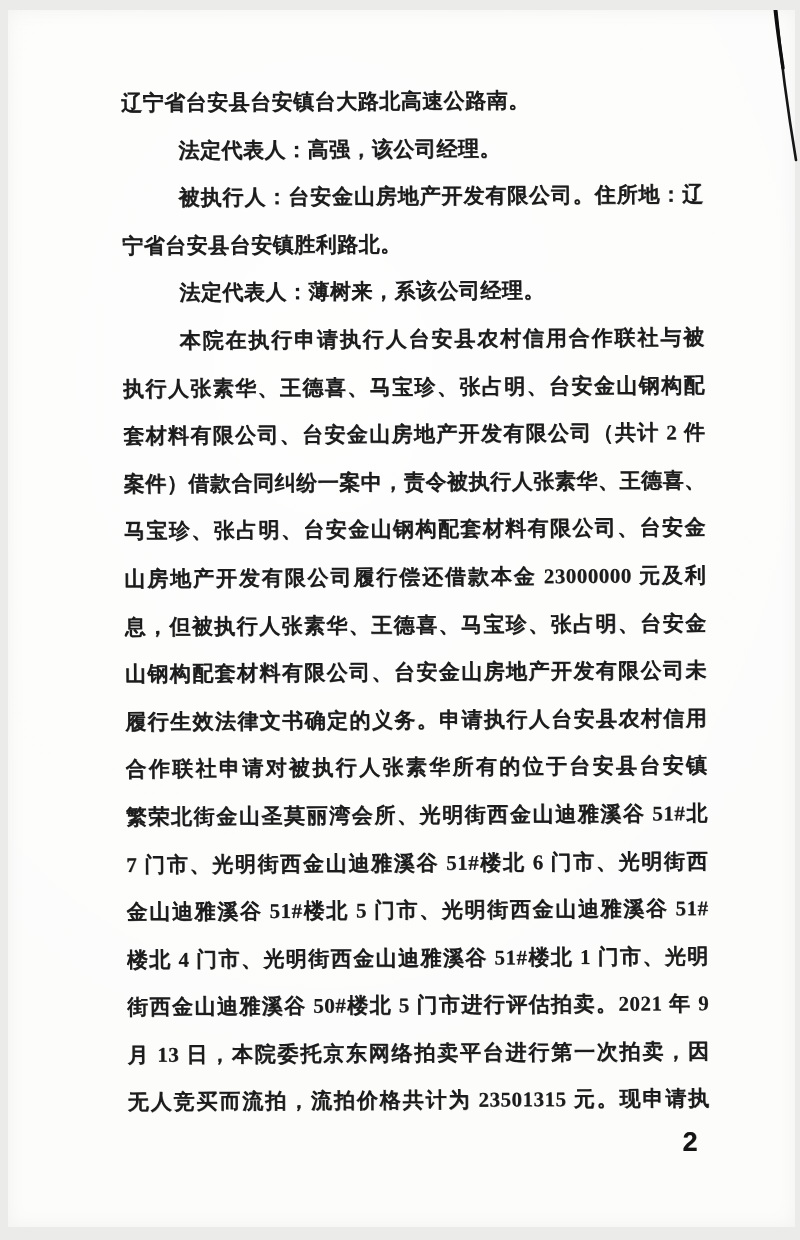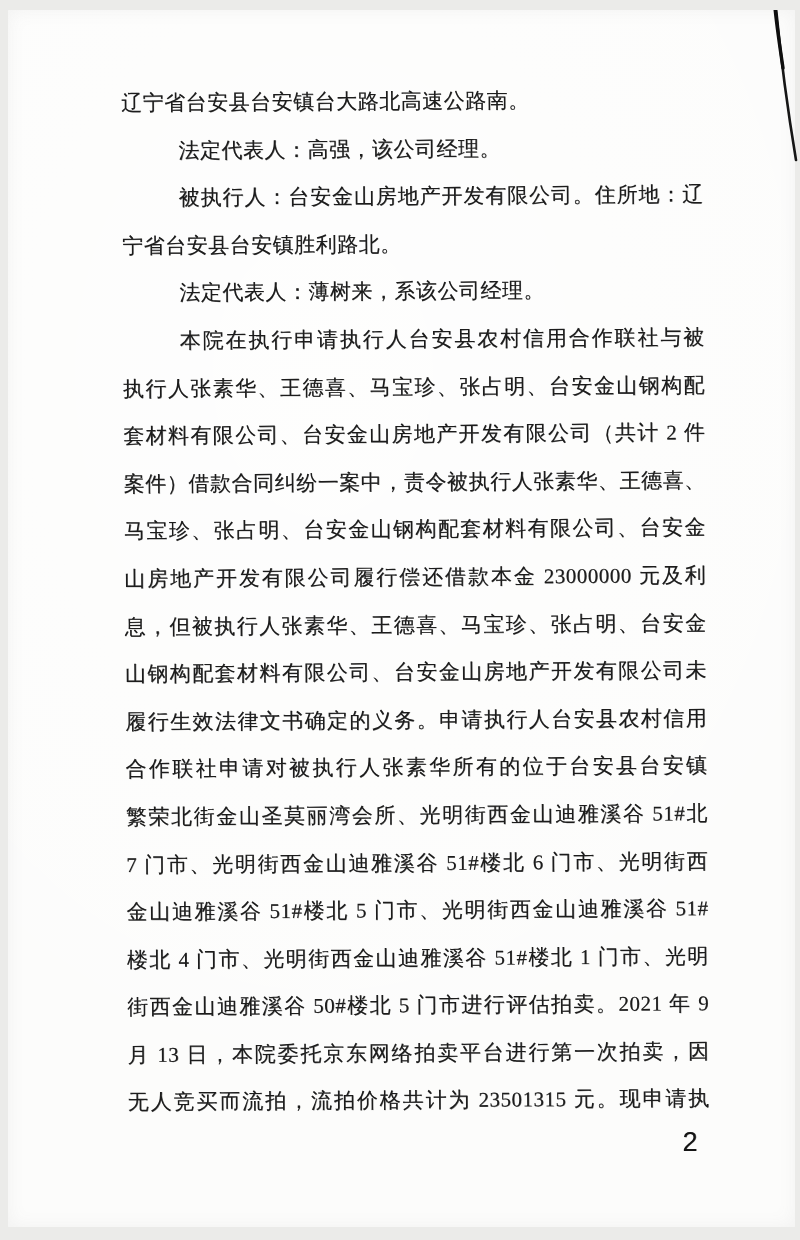--- a/index.html
+++ b/index.html
@@ -24,20 +24,21 @@
   .paper {
     position: absolute;
     left: 8px;
     top: 10px;
     right: 5px;
     bottom: 13px;
     background:
       radial-gradient(ellipse 120% 100% at 40% 30%, rgba(255,255,255,0.6), rgba(0,0,0,0) 70%),
       var(--paper);
     box-shadow: inset 0 0 18px rgba(120,120,115,0.08);
+    font-weight: bold;
   }
   .corner-mark {
     position: absolute;
     left: 747px;
     top: 0;
     width: 53px;
     height: 160px;
     pointer-events: none;
   }
   .doc-body {

